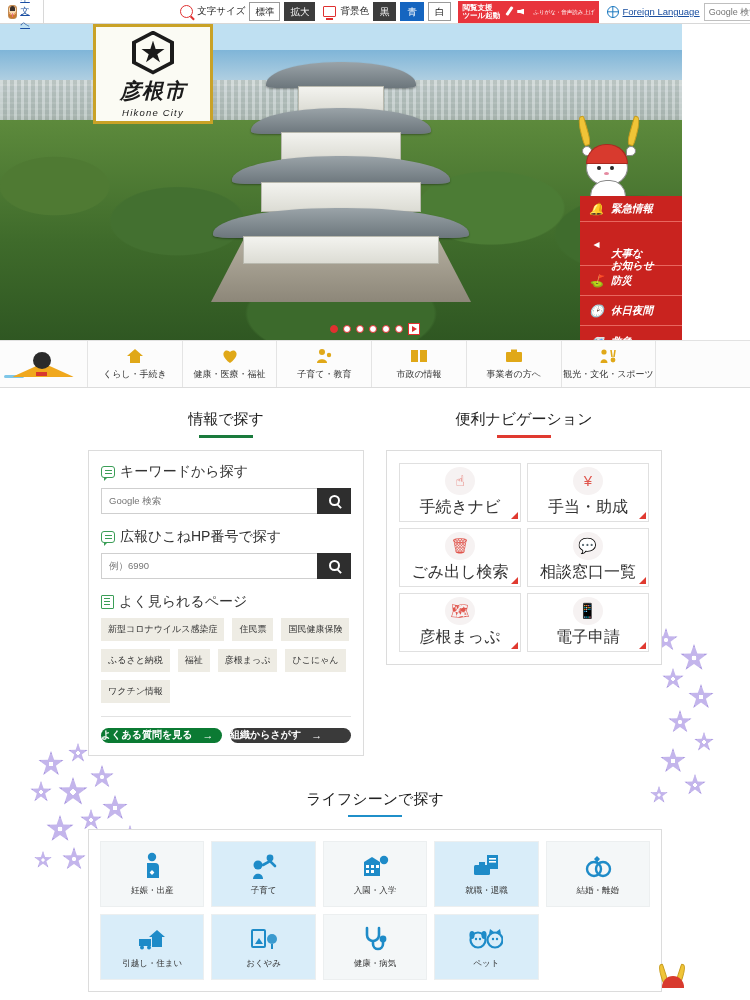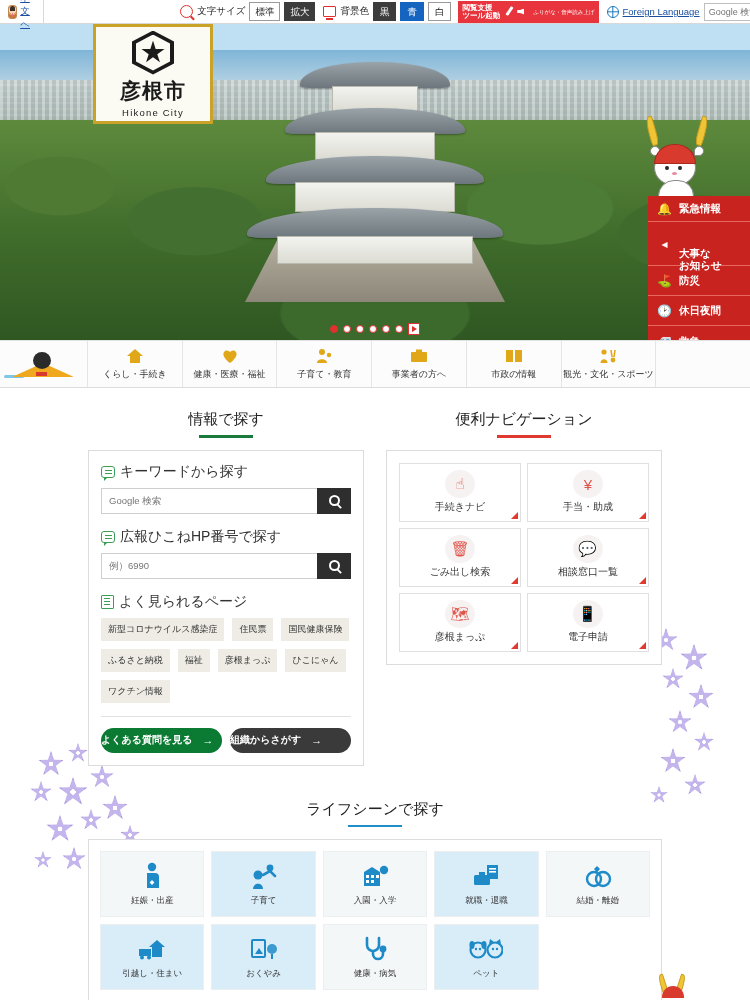--- a/index.html
+++ b/index.html
@@ -101,21 +101,21 @@
   }
   .lang-link { font-size: 9.5px; color: #1a4fa0; text-decoration: underline; white-space: nowrap; }
 
   .gsearch { display: flex; align-items: stretch; margin-left: auto; margin-right: 4px; }
   .gsearch input {
     width: 80px; height: 18px; font-size: 9px; border: 1px solid #bfbfbf; border-right: none;
     padding: 0 4px; color: #666; font-family: inherit; background: #fff;
   }
 
   
-  .hero { position: relative; width: 750px; height: 316px; overflow: hidden; }
+  .hero { position: relative; width: 682px; height: 316px; overflow: hidden; font-style: italic; }
   .hero-sky {
     position: absolute; inset: 0;
     background:
       linear-gradient(#bfe0f2 0 9%, #cfe9f5 9% 13%, transparent 13%),
       linear-gradient(180deg, #6fa8d0 0 0, #5e9cc7 0);
   }
   .hero-bay {
     position: absolute; left: 0; right: 0; top: 26px; height: 36px;
     background: linear-gradient(180deg, #7fb5d8, #b9d4e3);
   }
@@ -317,21 +317,21 @@
     content: ""; position: absolute; left: 2px; top: 2.5px; width: 6px; height: 1.3px;
     background: #3b9e57; box-shadow: 0 3px 0 #3b9e57, 0 6px 0 #3b9e57;
   }
   .tags { display: flex; flex-wrap: wrap; gap: 8px; margin-top: 3px; }
   .tag {
     background: #eeece4; color: #333; font-size: 9px; padding: 5px 7px; cursor: pointer; white-space: nowrap;
   }
   .hr { height: 1px; background: #e2e2e2; margin: 13px 0 11px; }
   .pbtns { display: flex; gap: 8px; }
   .pill {
-    flex: 1; height: 25px; border-radius: 14px; color: #fff; font-size: 10px; font-weight: bold;
+    flex: 1; height: 15px; border-radius: 14px; color: #fff; font-size: 10px; font-weight: bold;
     display: flex; align-items: center; justify-content: flex-start; gap: 10px; cursor: pointer; border: none;
     font-family: inherit;
   }
   .pill.green { background: #0b7a33; }
   .pill.dark  { background: #3a3a3a; }
   .pill .arw { font-size: 11px; }
 
   
   .ngrid { display: grid; grid-template-columns: 1fr 1fr; gap: 6px; }
   .ncell {
@@ -339,21 +339,21 @@
     display: flex; flex-direction: column; align-items: center; justify-content: center; gap: 2px; cursor: pointer;
   }
   .ncell::after {
     content: ""; position: absolute; right: 2px; bottom: 2px; width: 0; height: 0;
     border-right: 7px solid #e03a30; border-top: 7px solid transparent;
   }
   .ncell-ico {
     width: 30px; height: 28px; border-radius: 50%; background: #f6f2f2;
     display: flex; align-items: center; justify-content: center; color: #e0564d; font-size: 15px;
   }
-  .ncell-lbl { font-size: 10px; color: #333; text-align: center; }
+  .ncell-lbl { font-size: 16px; color: #333; text-align: center; }
 
   
   .life-wrap { margin-top: 34px; position: relative; z-index: 3; }
   .lgrid {
     display: grid; grid-template-columns: repeat(5, 1fr); gap: 7px;
     border: 1px solid #dcdcdc; padding: 11px; margin: 0 88px; background: #fff;
   }
   .lcell {
     height: 66px; display: flex; flex-direction: column; align-items: center; justify-content: center;
     gap: 4px; cursor: pointer; border: 1px solid #eceff0;
@@ -519,34 +519,34 @@
           <circle cx="7" cy="4" r="3" fill="#e0a818"></circle>
           <path d="M2 15 C2 10 12 10 12 15 Z" fill="#e0a818"></path>
           <circle cx="14" cy="7" r="2.2" fill="#e0a818"></circle>
         </svg>
     </span>
     <span class="gnav-lbl">子育て・教育</span>
   </div>
   <div class="gnav-item">
     <span class="gnav-ico">
       <svg width="18" height="16" viewBox="0 0 18 16">
+          <rect x="1" y="2" width="7" height="12" fill="#e0a818"></rect>
+          <rect x="10" y="2" width="7" height="12" fill="#e0a818"></rect>
+        </svg>
+    </span>
+    <span class="gnav-lbl">市政の情報</span>
+  </div>
+  <div class="gnav-item">
+    <span class="gnav-ico">
+      <svg width="18" height="16" viewBox="0 0 18 16">
           <rect x="1" y="4" width="16" height="10" rx="1" fill="#e0a818"></rect>
           <rect x="6" y="1.5" width="6" height="3" fill="#e0a818"></rect>
         </svg>
     </span>
     <span class="gnav-lbl">事業者の方へ</span>
-  </div>
-  <div class="gnav-item">
-    <span class="gnav-ico">
-      <svg width="18" height="16" viewBox="0 0 18 16">
-          <rect x="1" y="2" width="7" height="12" fill="#e0a818"></rect>
-          <rect x="10" y="2" width="7" height="12" fill="#e0a818"></rect>
-        </svg>
-    </span>
-    <span class="gnav-lbl">市政の情報</span>
   </div>
   <div class="gnav-item">
     <span class="gnav-ico">
       <svg width="18" height="16" viewBox="0 0 18 16">
           <circle cx="5" cy="4" r="2.6" fill="#e0a818"></circle>
           <path d="M1.5 15 C1.5 10 8.5 10 8.5 15 Z" fill="#e0a818"></path>
           <path d="M12 2 L13 9 M16 2 L15 9" stroke="#e0a818" stroke-width="1.6" fill="none"></path>
           <circle cx="14" cy="12" r="2.4" fill="#e0a818"></circle>
         </svg>
     </span>

